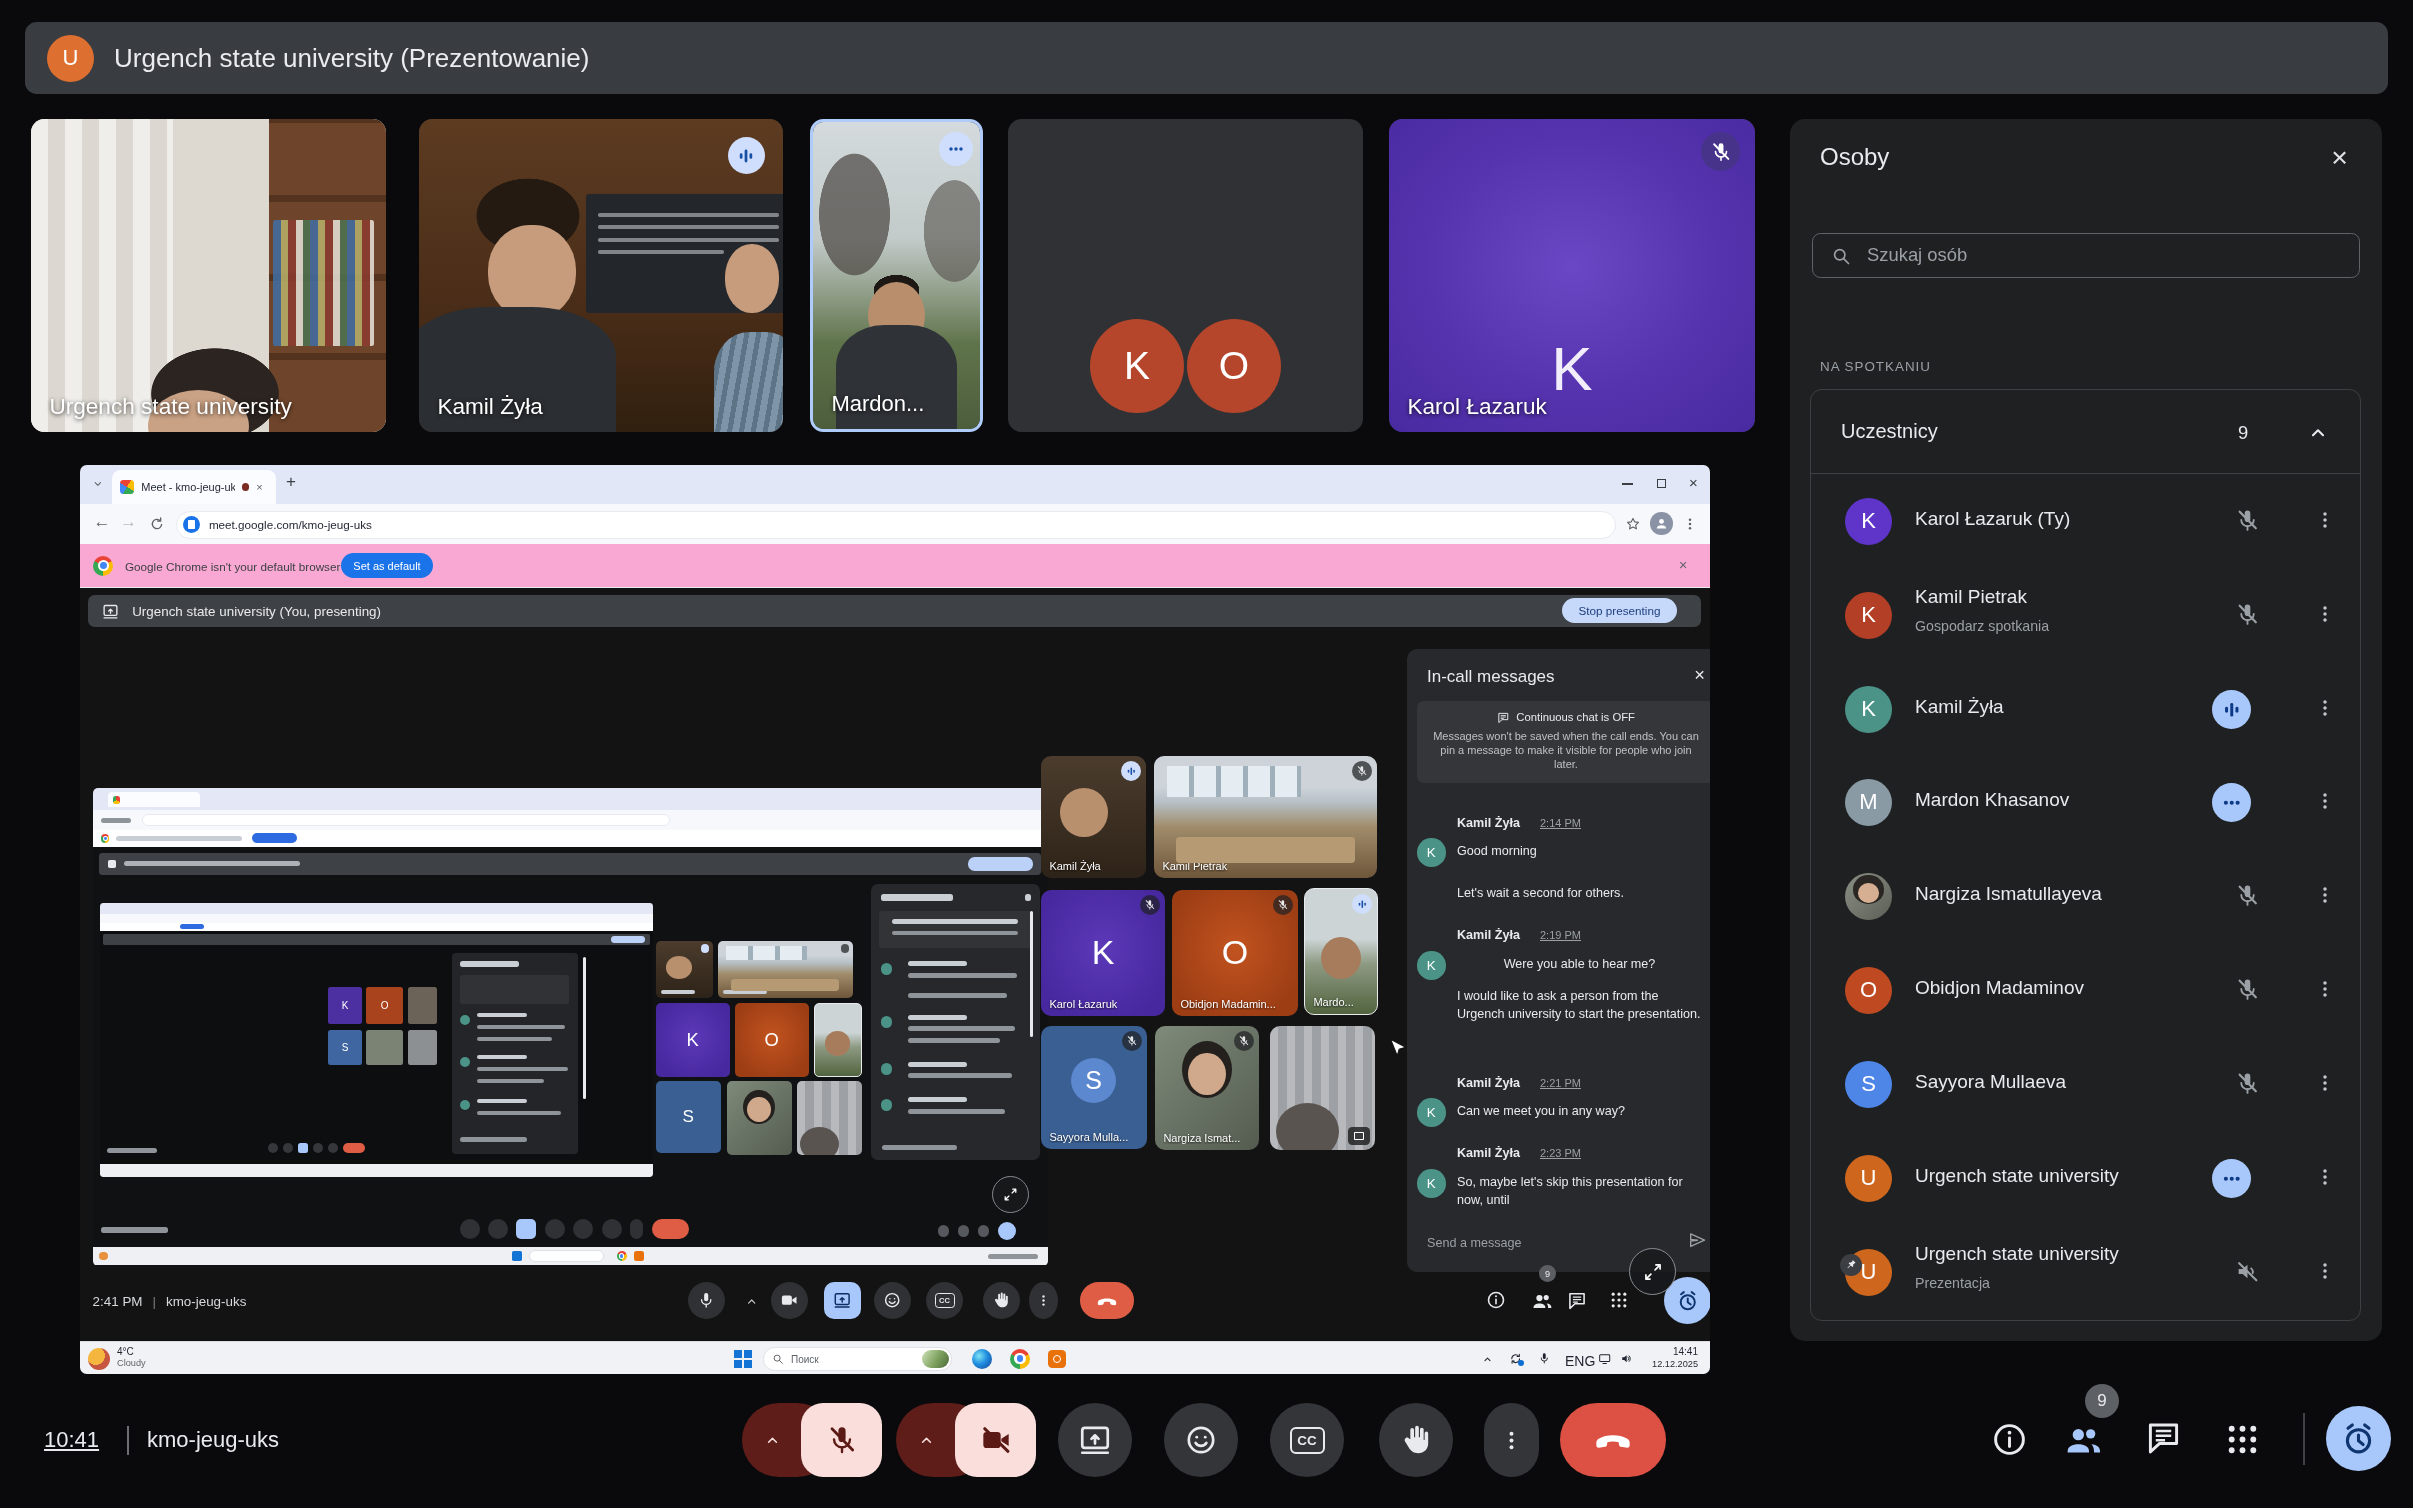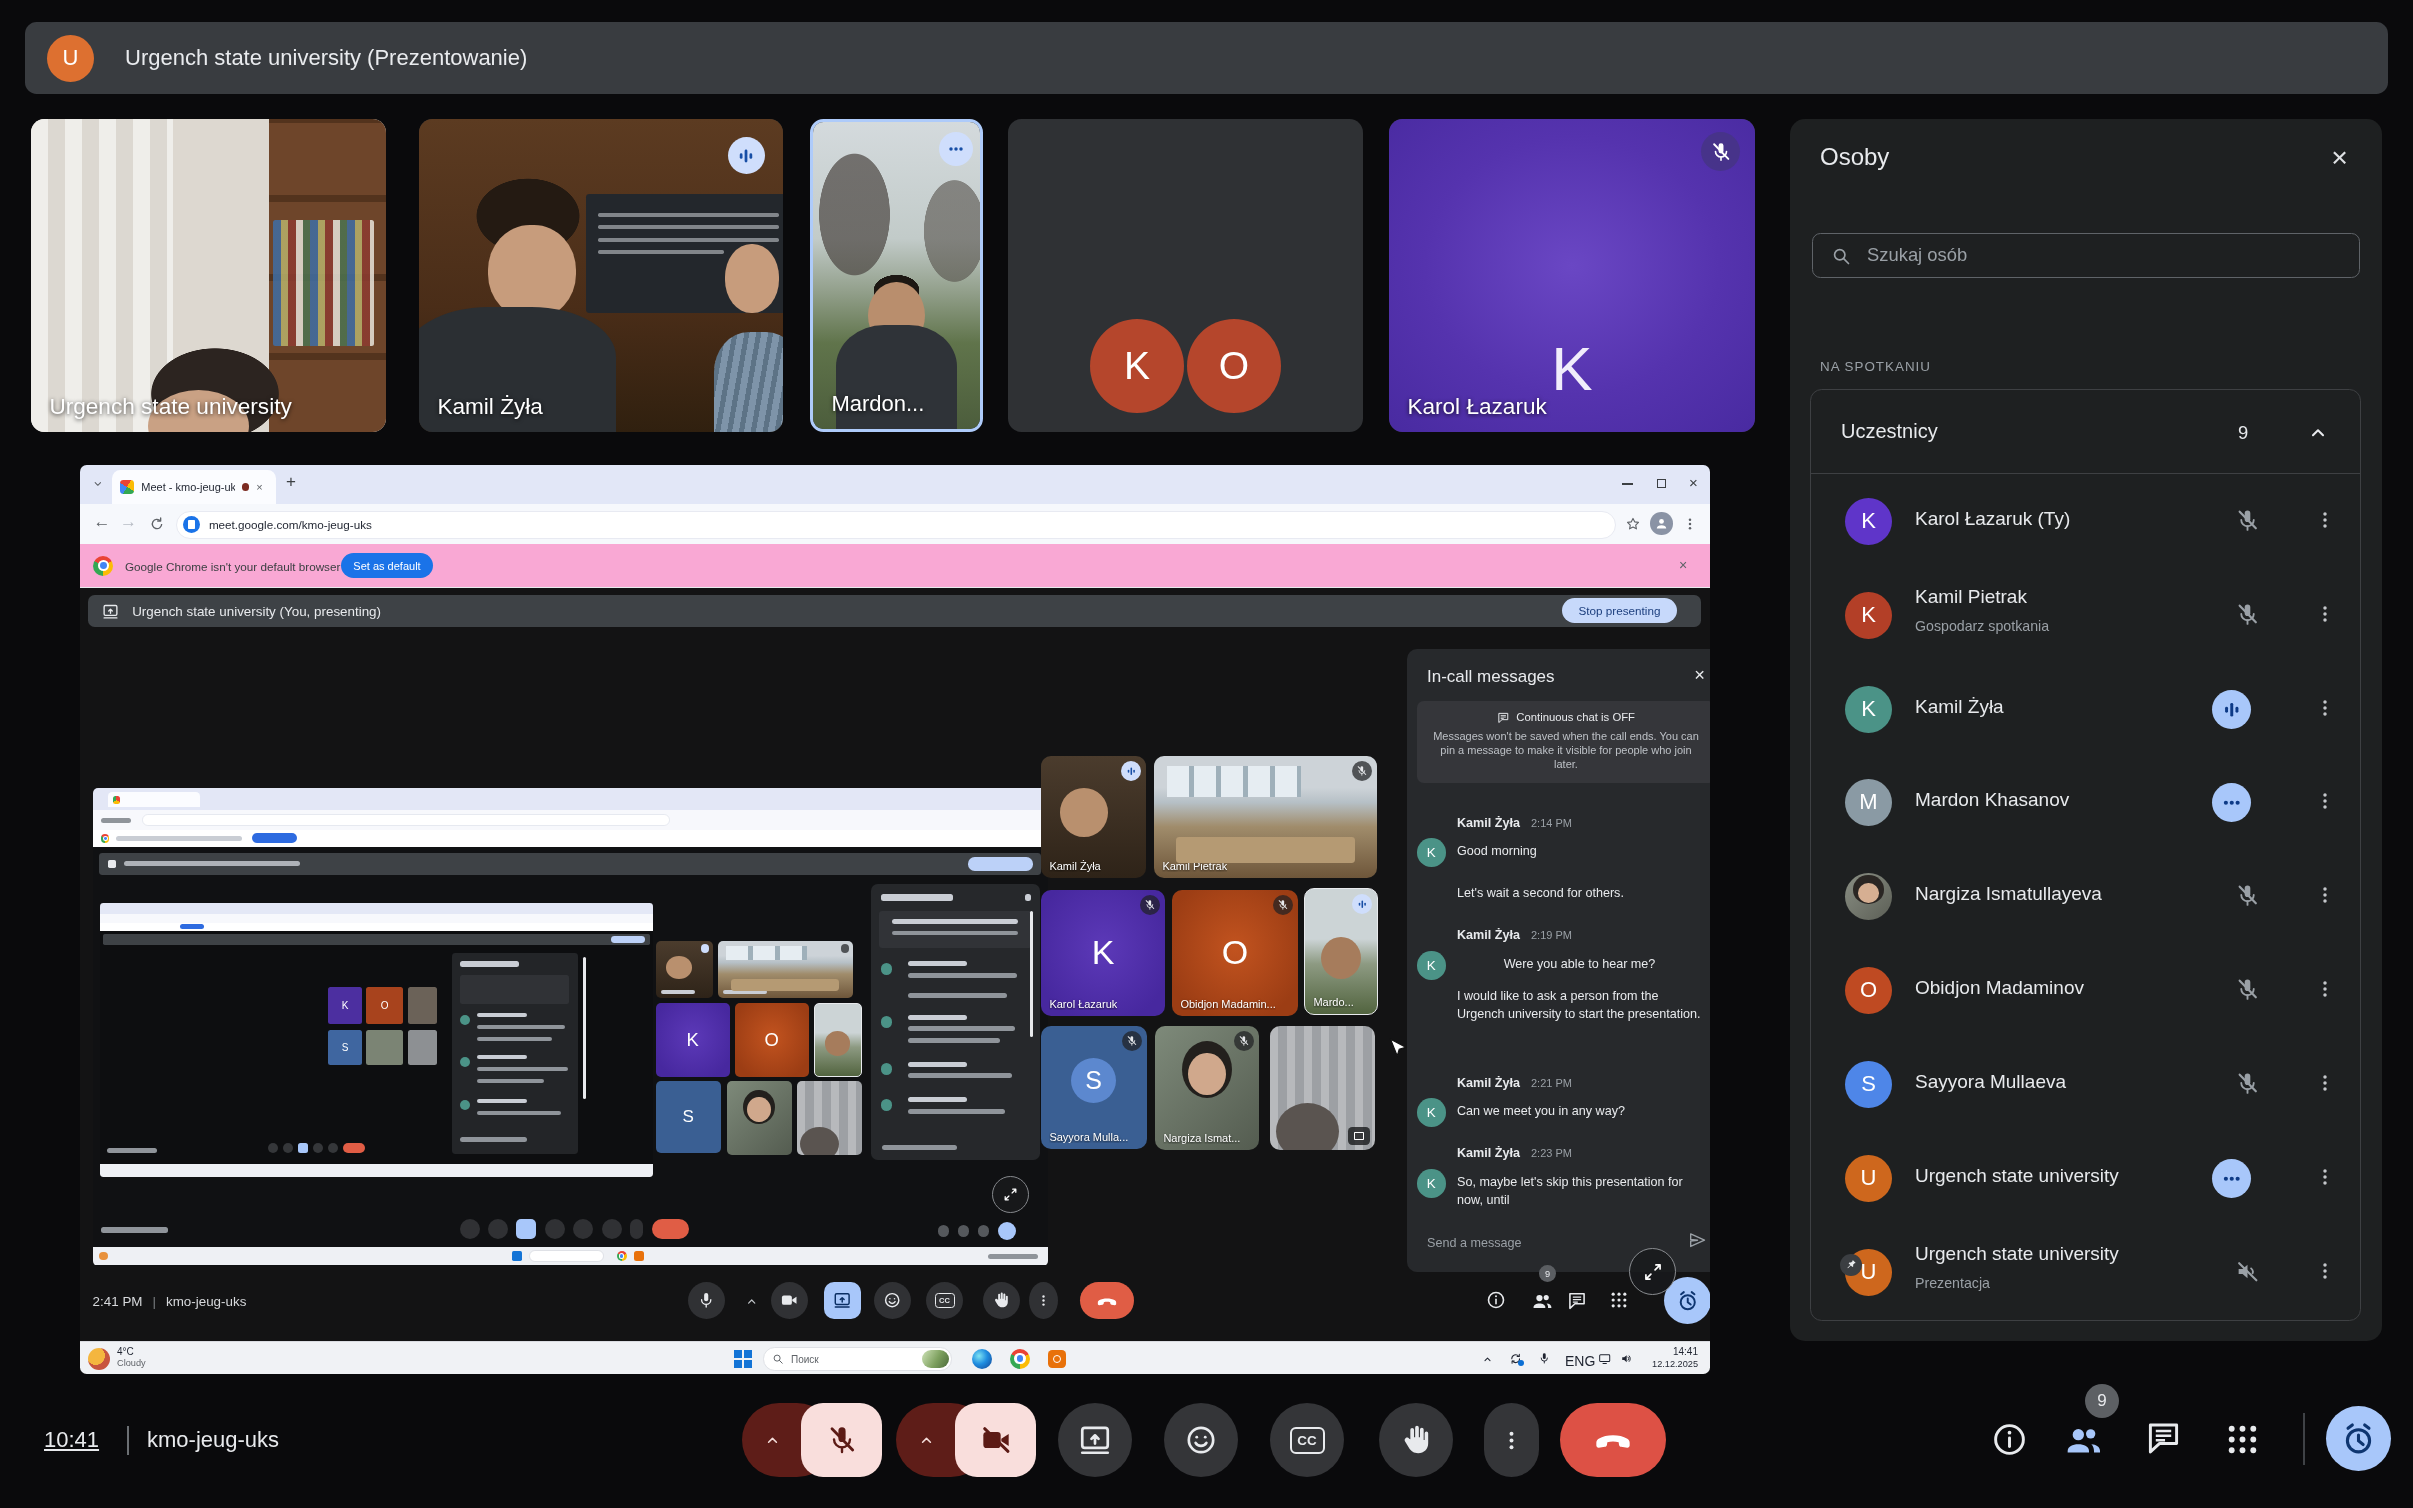--- a/index.html
+++ b/index.html
@@ -6,21 +6,21 @@
   *{box-sizing:border-box;}
   body{font-family:"Liberation Sans","DejaVu Sans",sans-serif;}
   #stage{position:relative;width:2413px;height:1508px;background:#0a0a0c;overflow:hidden;}
   .ab{position:absolute;}
   .ic{display:block;}
   .flexc{display:flex;align-items:center;justify-content:center;}
 
   
   .top-banner{left:25px;top:22px;width:2363px;height:72px;border-radius:11.7px;background:#393c40;}
   .tb-avatar{left:22px;top:12.6px;width:47px;height:47px;border-radius:50%;background:#dd7030;color:#fff;font-size:22px;}
-  .tb-title{left:100px;top:0;height:72px;display:flex;align-items:center;color:#e9ebee;font-size:22px;}
+  .tb-title{left:89px;top:0;height:72px;display:flex;align-items:center;color:#e9ebee;font-size:26px;}
 
   
   .tile{position:absolute;top:119px;height:313px;border-radius:13.4px;overflow:hidden;background:#2e3033;}
   .tlabel{position:absolute;left:18.4px;bottom:11.7px;font-size:22.6px;color:#fff;text-shadow:0 0.8px 4.2px rgba(0,0,0,.8);white-space:nowrap;}
   .badge{position:absolute;border-radius:50%;display:flex;align-items:center;justify-content:center;}
   .blue-badge{background:#cfdefc;color:#174ea6;}
   
   .t1-base{inset:0;background:#ddd8d0;}
   .t1-curtain{left:0;top:0;bottom:0;width:40%;background:repeating-linear-gradient(90deg,#efeeea 0 17px,#dcd8d1 17px 34px);}
   .t1-shelf{right:0;top:0;bottom:0;width:33%;background:repeating-linear-gradient(0deg,#6e452a 0 72px,#53331d 72px 79px);}
@@ -85,21 +85,21 @@
   .outdoor-mini::after{content:"";position:absolute;left:22%;top:38%;width:56%;height:34%;border-radius:50%;background:#a67c5c;}
   .photo-mini{background:linear-gradient(135deg,#7e8a7a 0%,#545c50 100%);}
   .photo-mini::before{content:"";position:absolute;left:26%;top:12%;width:48%;height:46%;border-radius:50%;background:#23201d;}
   .photo-mini::after{content:"";position:absolute;left:32%;top:22%;width:36%;height:34%;border-radius:50%;background:#d0a88c;}
   .curtain-mini{background:repeating-linear-gradient(90deg,#b7b9bc 0 8.4px,#9da0a4 8.4px 17px);}
   .curtain-mini::after{content:"";position:absolute;left:6%;bottom:-8%;width:60%;height:46%;border-radius:50%;background:#5a5450;}
 
   
   .chatp{left:1327px;top:184px;width:318px;height:623px;background:#27292c;border-radius:10px;color:#e8eaed;}
   .chat-name{font-size:12.6px;font-weight:bold;color:#e8eaed;display:inline;}
-  .chat-time{font-size:11px;color:#9aa0a6;display:inline;margin-left:11px;}
+  .chat-time{font-size:11px;color:#9aa0a6;display:inline;margin-left:20px;text-decoration:underline;}
   .chat-line{position:absolute;left:50px;font-size:12.6px;color:#e8eaed;width:245px;line-height:17.6px;}
   .chat-av{position:absolute;left:10px;width:28.5px;height:28.5px;border-radius:50%;background:#4b9387;color:#fff;font-size:13.4px;}
 
   
   .ibtn{position:absolute;top:817px;width:37px;height:37px;border-radius:50%;background:#303134;color:#e8eaed;display:flex;align-items:center;justify-content:center;}
   .iround-ic{position:absolute;top:825px;color:#e8eaed;}
 
   
   .taskbar{left:0;top:876px;width:1630px;height:34px;background:#f0f2f5;border-top:0.8px solid #dadce1;color:#1f2430;}
   .tray-ic{position:absolute;top:10px;color:#1f2430;}

